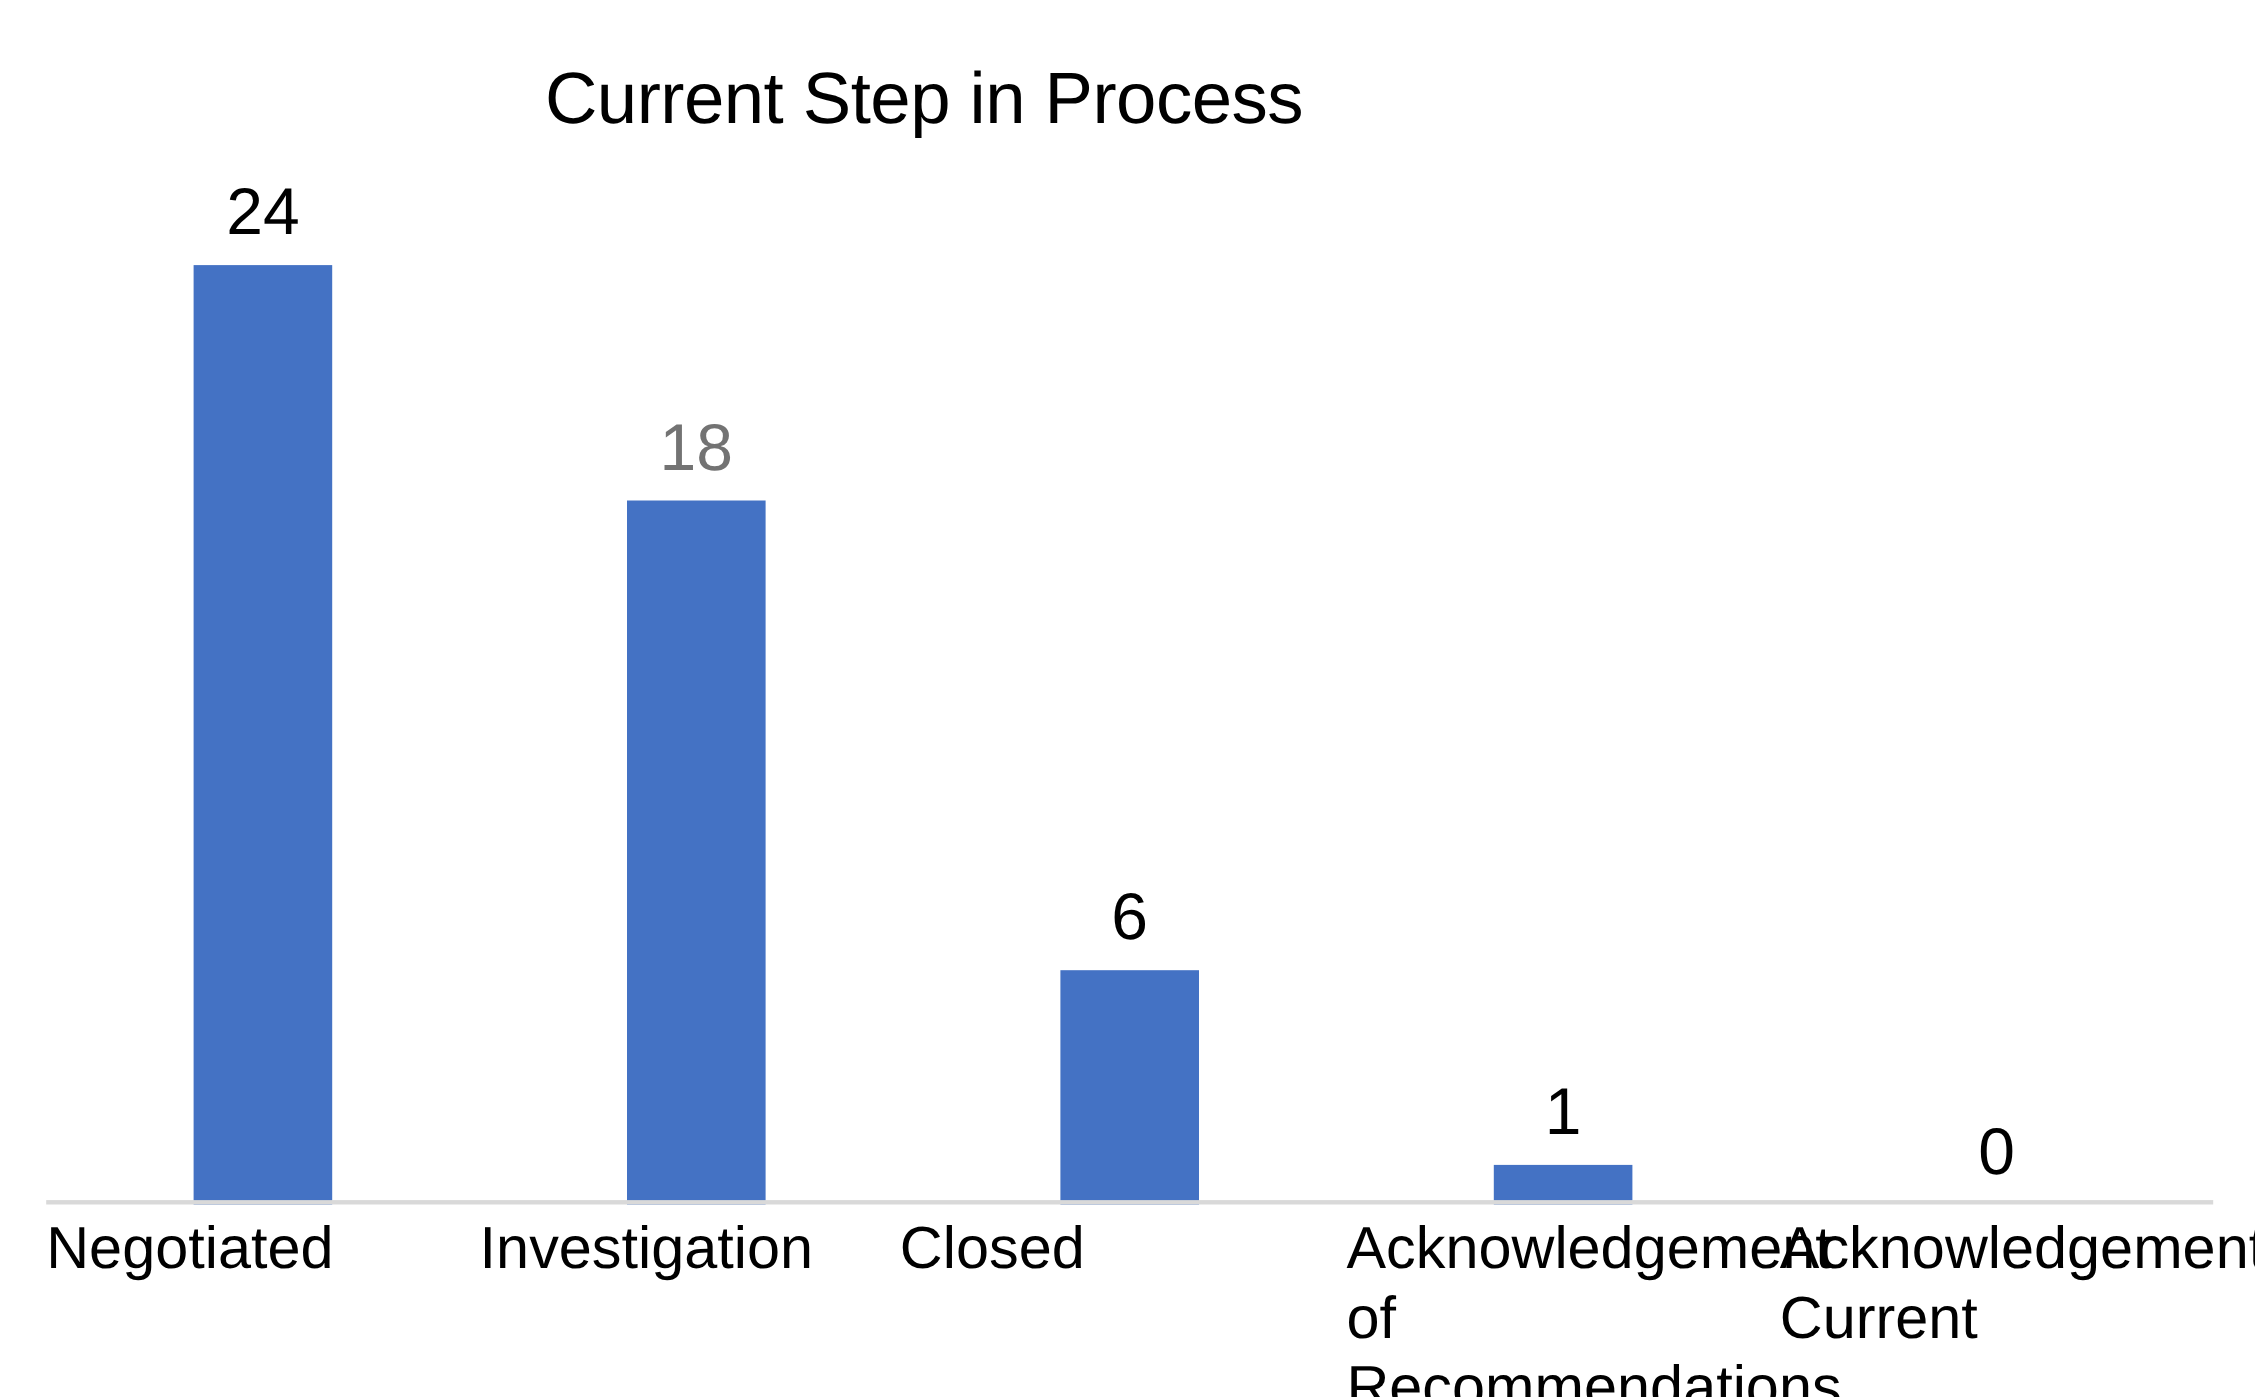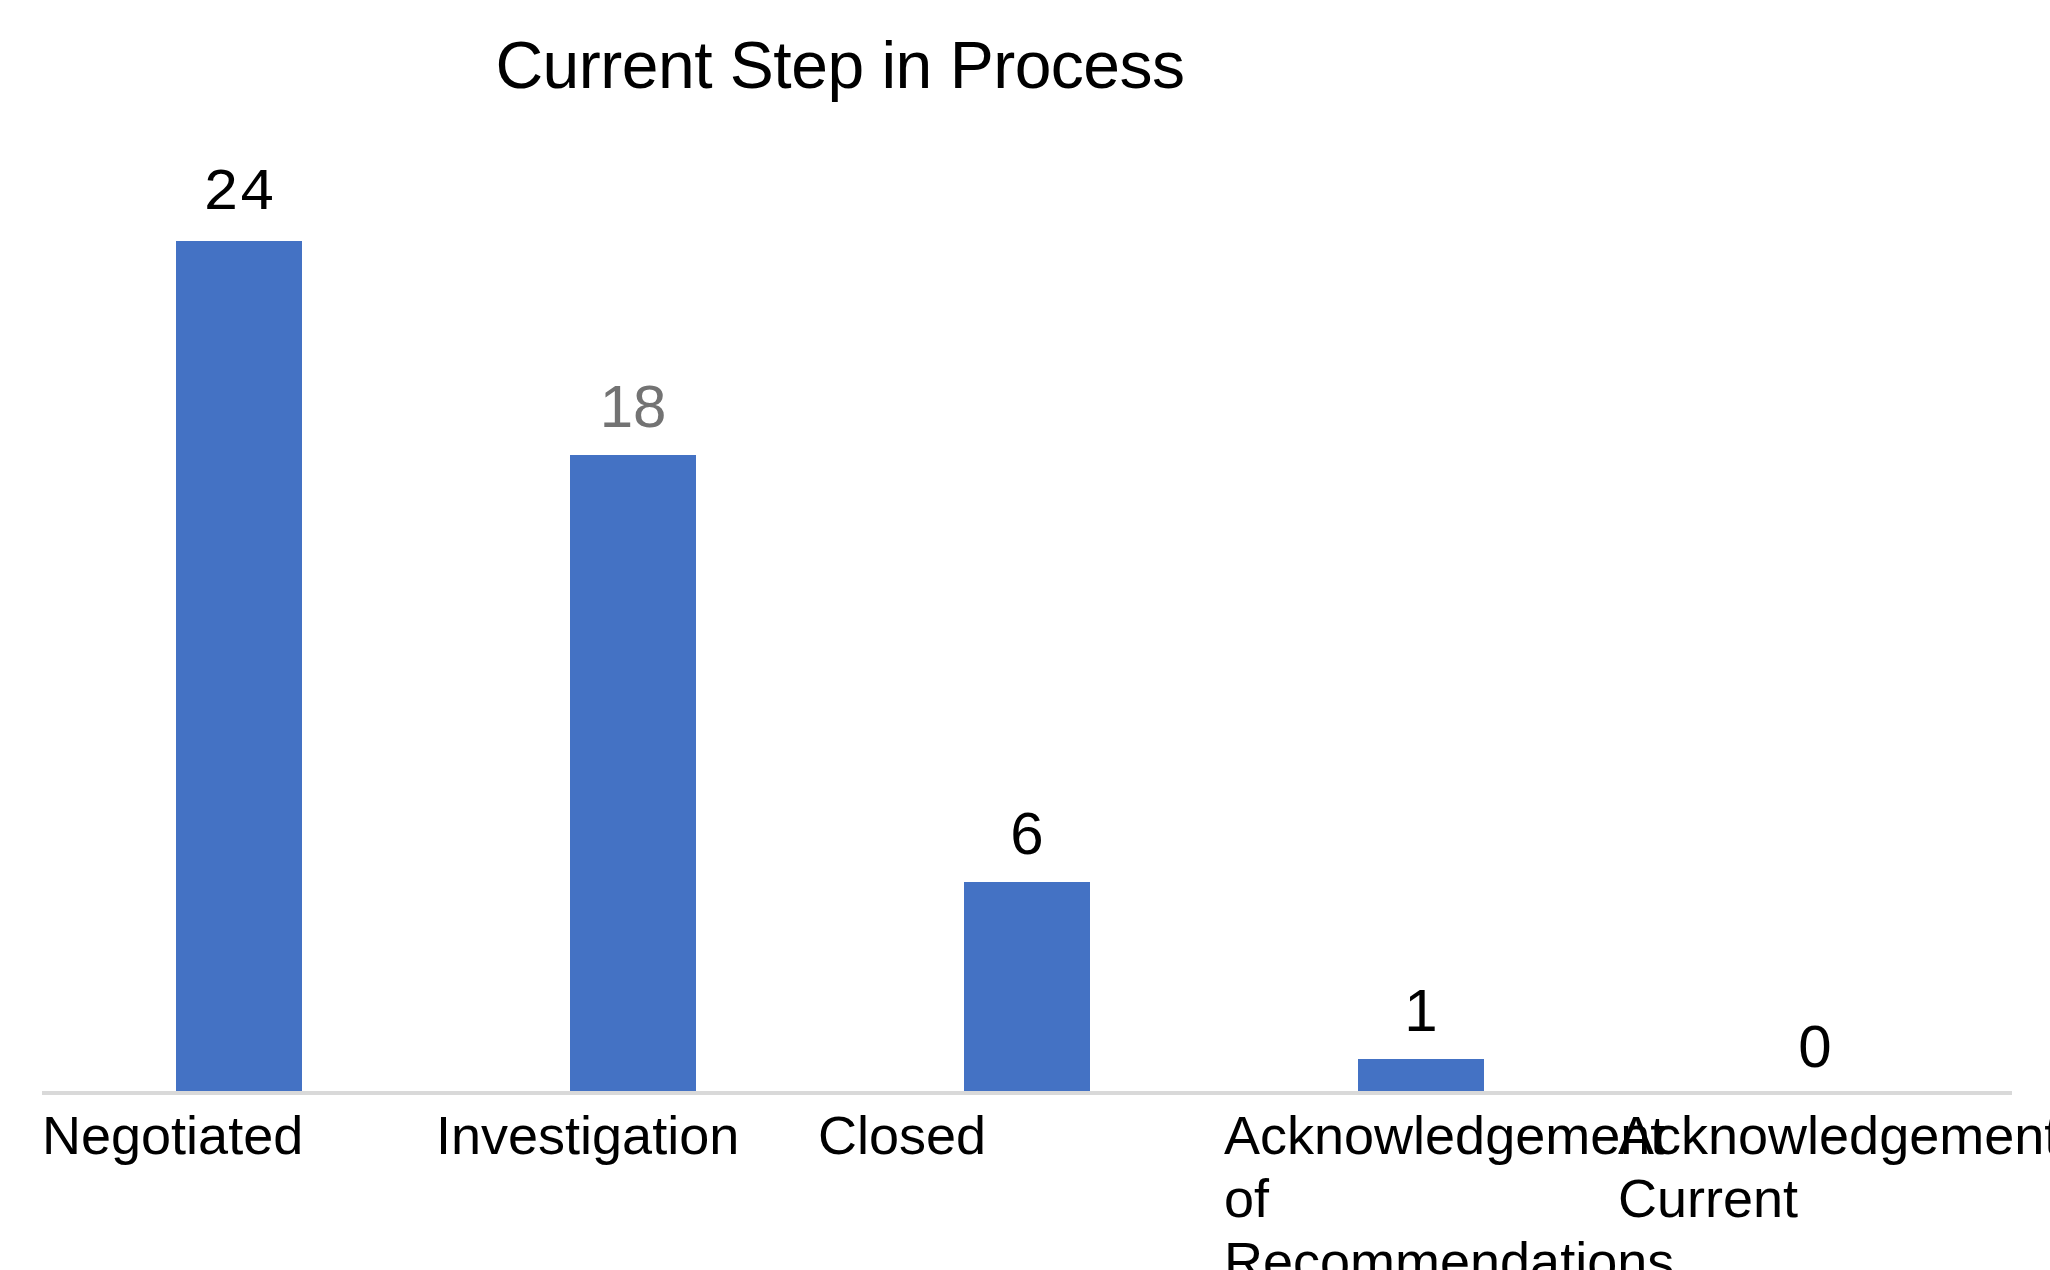--- a/index.html
+++ b/index.html
@@ -18,21 +18,21 @@
   #chart-root {
     position: relative;
     width: 2050px;
     height: 1270px;
     background: #FFFFFF;
   }
 
   
   #chart-title {
     position: absolute;
-    top: 32px;
+    top: 56px;
     left: 0;
     width: 1680px;
     text-align: center;
     font-size: 66px;
     font-weight: 400;
     line-height: 1;
     color: #000000;
     letter-spacing: -0.5px;
     white-space: nowrap;
   }
@@ -115,21 +115,21 @@
 </head>
 <body>
 
 <div id="chart-root" style="background: rgb(255, 255, 255);">
 
   <div id="chart-title">Current Step in Process</div>
 
   <div id="plot-area">
 
     <div class="bar-slot s0">
-      <div class="bar-label l0" style="bottom: 872px; color: rgb(0, 0, 0); font-family: Liberation Mono, monospace;">24</div>
+      <div class="bar-label l0" style="bottom: 872px; color: rgb(0, 0, 0);">24</div>
       <div class="bar-rect r0" style="height: 854px; background: rgb(68, 114, 196);"></div>
     </div>
 
     <div class="bar-slot s1">
       <div class="bar-label l1" style="bottom: 658px; color: #737373;">18</div>
       <div class="bar-rect r1" style="height: 640px; background: rgb(68, 114, 196);"></div>
     </div>
 
     <div class="bar-slot s2">
       <div class="bar-label l2" style="bottom: 231px; color: rgb(0, 0, 0);">6</div>

